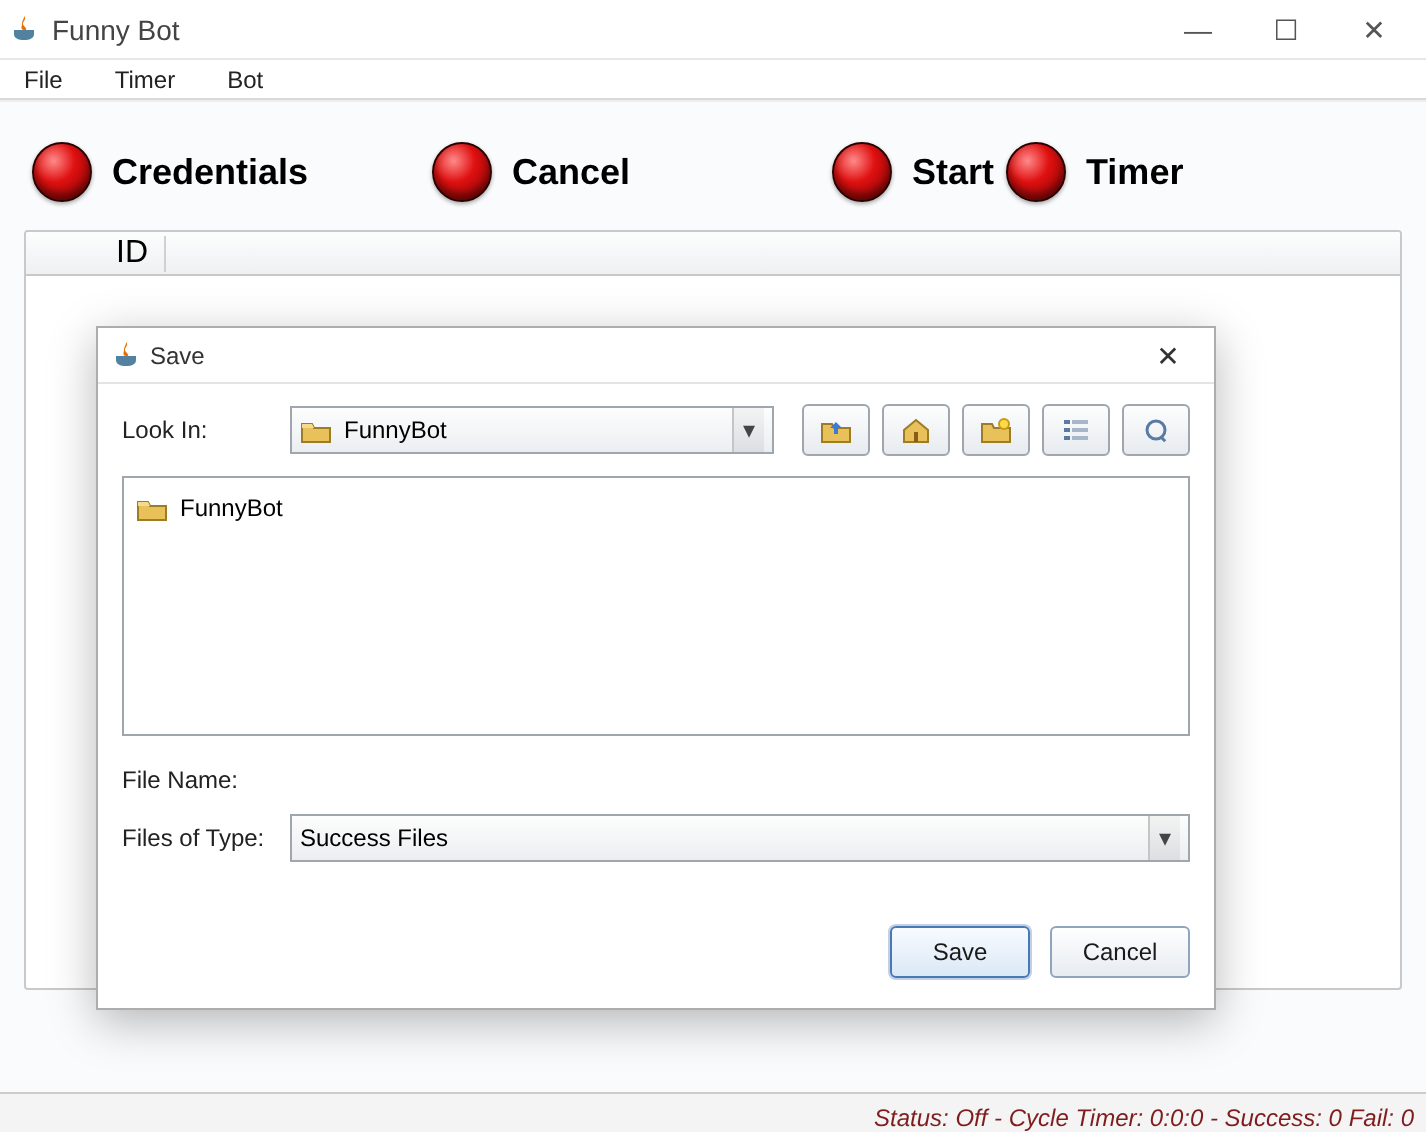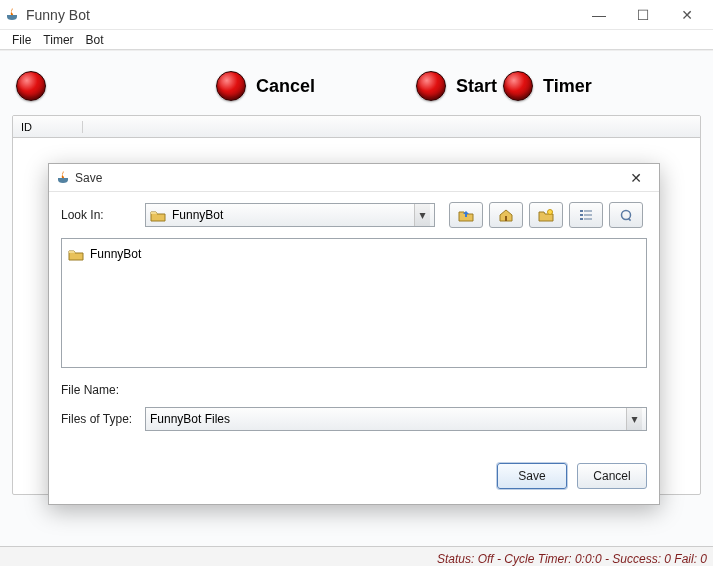--- a/index.html
+++ b/index.html
@@ -32,21 +32,21 @@
   .win-btn {
     width: 44px; height: 28px;
     display: inline-flex; align-items: center; justify-content: center;
     color: #555; font-size: 14px;
   }
   .menubar {
     height: 20px;
     display: flex;
     align-items: center;
     padding: 0 6px;
-    gap: 0;
+    gap: 14px;
     border-bottom: 1px solid #d9d9d9;
     background: #fff;
     color: #222;
   }
   .menubar .menu-item {
     padding: 2px 6px;
     font-size: 12px;
   }
   .content {
     position: relative;
@@ -93,37 +93,38 @@
     height: 380px;
     border-radius: 2px;
     overflow: hidden;
   }
   .table-head {
     display: flex;
     height: 22px;
     background: linear-gradient(#fdfdfd,#eef0f2);
     border-bottom: 1px solid #c9c9c9;
     align-items: center;
-    font-size: 11px;
+    font-size: 16px;
+    text-align: right;
   }
   .th {
     padding: 0 8px;
     border-right: 1px solid #d0d0d0;
   }
 
   
   .overlay {
     position: absolute;
     inset: 0;
     pointer-events: none;
   }
   .dialog {
     position: absolute;
     left: 48px; top: 112px;
-    width: 612px; height: 342px;
+    width: 560px; height: 342px;
     background: #fff;
     border: 1px solid #adadad;
     box-shadow: 0 6px 22px rgba(0,0,0,.28);
     pointer-events: auto;
   }
   .dlg-titlebar {
     height: 28px;
     display: flex;
     align-items: center;
     padding: 0 6px;
@@ -235,20 +236,21 @@
 <div class="menubar">
   <span class="menu-item">File</span>
   <span class="menu-item">Timer</span>
   <span class="menu-item">Bot</span>
 </div>
 
 <div class="content">
   <div class="tabs-row">
     <div class="tab-block">
       <div class="orb"></div>
+      <div class="tab-label">Credentials</div>
     </div>
     <div class="tab-block">
       <div class="orb"></div>
       <div class="tab-label">Cancel</div>
     </div>
     <div class="tab-block" style="flex:0 0 auto;">
       <div class="orb"></div>
       <div class="tab-label">Start</div>
     </div>
     <div class="tab-block">
@@ -335,21 +337,21 @@
           </div>
         </div>
 
         <div class="row" style="margin-top:15px;">
           <div class="row-label">File Name:</div>
         </div>
 
         <div class="row">
           <div class="row-label">Files of Type:</div>
           <div class="combo">
-            <span>FunnyBot Files</span>
+            <span>Success Files</span>
             <span class="drop">▾</span>
           </div>
         </div>
 
       </div>
       <div class="dlg-buttons">
         <div class="btn primary">
             <span>Save</span>
           </div>
         <div class="btn">

